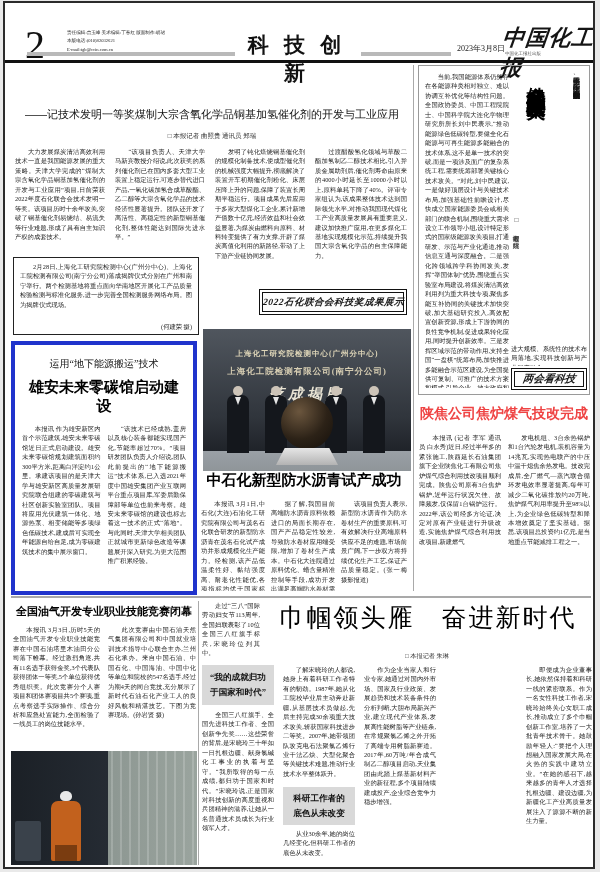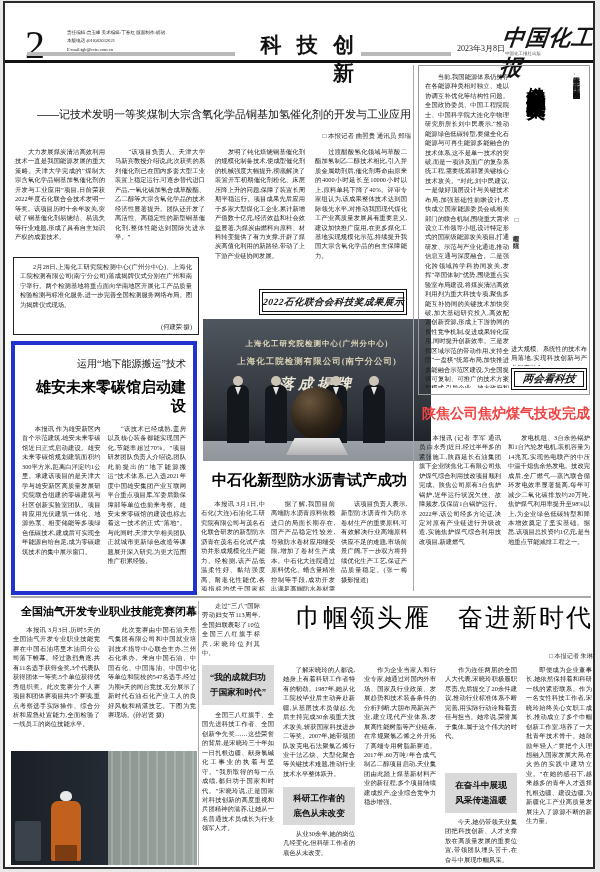--- a/index.html
+++ b/index.html
@@ -1,21 +1,21 @@
 <!DOCTYPE html>
 <html><head>
 <meta charset="utf-8">
 <style>
   * { margin:0; padding:0; box-sizing:border-box; }
   html,body { width:600px; height:872px; background:#e9e9e9; font-family:"Liberation Serif", serif; }
   .page { position:absolute; left:3px; top:1px; width:592px; height:868px; background:#fff; border:2px solid #2b2b2b; overflow:hidden; }
   .abs { position:absolute; }
   .tiny { font-size:6.3px; line-height:1.5; text-align:justify; color:#1c1c1c; overflow:hidden; }
   .hei { font-family:"Liberation Sans", sans-serif; }
-  .center { text-align:right; }
+  .center { text-align:center; }
   .v-text { writing-mode:vertical-rl; text-orientation:upright; }
   .gray-bar { background:#b9b9b9; }
   .rule { background:#111; }
   .sep { background:#a9a9a9; }
   .shaded-box { background:#d9d9d9; display:flex; align-items:center; justify-content:center; text-align:center; font-weight:bold; font-size:8.6px; line-height:1.7; padding:3px 7px; color:#111; }
   .dbl-box { border:1px solid #111; box-shadow: inset 0 0 0 2px #fff, inset 0 0 0 3px #111; display:flex; align-items:center; justify-content:center; background:#fdfdfd; }
   .credit { text-align:right; margin-top:2px; }
 
   
   .photo-main { background:linear-gradient(#50565e, #30353c 62%, #1f2329 86%, #9aa0a6 86%, #8f9599); overflow:hidden; }
@@ -73,21 +73,21 @@
     <div class="hei center" style="font-size:15px; font-weight:900; color:#000; margin:7px 0 8px;">雄安未来零碳馆启动建设</div>
     <div style="display:flex; gap:7px;">
       <div class="tiny" style="flex:1; height:166px;">　　本报讯 作为雄安新区内首个示范建筑,雄安未来零碳馆近日正式启动建设。雄安未来零碳馆规划建筑面积约300平方米,距离白洋淀约1公里。承建该项目的是天津大学与雄安新区高质量发展研究院联合组建的零碳建筑与社区创新实验室团队。项目将应用光伏建筑一体化、地源热泵、相变储能等多项绿色低碳技术,建成后可实现全年能源自给自足,成为零碳建筑技术的集中展示窗口。</div>
       <div class="tiny" style="flex:1; height:166px;">　　“该技术已经成熟,盖房以及核心装备都能实现国产化,节能率超过70%。”项目研发团队负责人介绍说,团队此前提出的“地下能源搬运”技术体系,已入选2021年度中国雄安集团产业互联网平台重点项目库,军委后勤保障部等单位也前来考察。雄安未来零碳馆的建设也标志着这一技术的正式“落地”。与此同时,天津大学相关团队正就城市更新绿色改造等课题展开深入研究,为更大范围推广积累经验。</div>
     </div>
   </div>
 
   <div class="abs dbl-box" style="left:254px; top:286px; width:148px; height:26px;">
     <span style="font-size:9.5px; font-weight:900; font-style:italic; letter-spacing:0.5px; transform:skewX(-6deg); color:#1a1a1a;">2022石化联合会科技奖成果展示</span>
   </div>
-  <div class="abs photo-main" style="left:198px; top:316px; width:228px; height:142px;padding-left:40px;">
+  <div class="abs photo-main" style="left:198px; top:326px; width:208px; height:142px;padding-left:40px;">
     <div class="ph-line1">上海化工研究院检测中心(广州分中心)</div>
     <div class="ph-line2">上海化工院检测有限公司(南宁分公司)</div>
     <div class="ph-line3">落成揭牌</div>
     <div class="fig" style="left:24px;"></div>
     <div class="fig" style="left:62px;"></div>
     <div class="fig" style="left:122px;"></div>
     <div class="fig" style="left:160px;"></div>
     <div class="sphere"></div>
     <div class="pedestal"></div>
   </div>
@@ -133,20 +133,15 @@
   <div class="abs" style="left:278px; top:662px; width:72px; height:200px;">
     <div class="tiny" style="height:118px;">　　了解宋晓玲的人都说,她身上有着科研工作者特有的韧劲。1987年,她从化工院校毕业后主动奔赴新疆,从基层技术员做起,先后主持完成30余项重大技术攻关,斩获国家科技进步二等奖。2007年,她带领团队攻克电石法聚氯乙烯行业干法乙炔、大型化聚合等关键技术难题,推动行业技术水平整体跃升。</div>
     <div class="shaded-box" style="height:38px; margin:4px 0;">科研工作者的底色从未改变</div>
     <div class="tiny" style="height:34px;">　　从业30余年,她的岗位几经变化,但科研工作者的底色从未改变。</div>
   </div>
   <div class="abs" style="left:197px; top:662px; width:72px; height:200px;">
     <div class="shaded-box" style="height:40px; margin-bottom:5px;">“我的成就归功于国家和时代”</div>
     <div class="tiny" style="height:154px;">　　全国三八红旗手、全国先进科技工作者、全国创新争先奖……这些荣誉的背后,是宋晓玲三十年如一日扎根边疆、献身氯碱化工事业的执着与坚守。“我所取得的每一点成绩,都归功于国家和时代。”宋晓玲说,正是国家对科技创新的高度重视和兵团精神的滋养,让她从一名普通技术员成长为行业领军人才。</div>
   </div>
   <div class="abs tiny" style="left:359px; top:662px; width:72px; height:200px;">　　作为企业当家人和行业专家,她通过对国内外市场、国家及行业政策、发展趋势和技术装备条件的分析判断,大胆布局新兴产业,建立现代产业体系,发展高性能树脂等产业链条,在常规聚氯乙烯之外开拓了高端专用树脂新赛道。2017年,60万吨/年合成气制乙二醇项目启动,天业集团由此踏上煤基新材料产业的新征程,多个项目陆续建成投产,企业综合竞争力稳步增强。</div>
-  <div class="abs" style="left:440px; top:662px; width:72px; height:200px;">
-    <div class="tiny" style="height:104px;">　　作为连任两届的全国人大代表,宋晓玲积极履职尽责,先后提交了20余件建议,推动行业标准体系不断完善,用实际行动诠释着责任与担当。她常说,荣誉属于集体,属于这个伟大的时代。</div>
-    <div class="shaded-box" style="height:40px; margin:4px 0;">在奋斗中展现风采传递温暖</div>
-    <div class="tiny" style="height:46px;">　　今天,她仍带领天业集团把科技创新、人才支撑放在高质量发展的重要位置,带领团队埋头苦干,在奋斗中展现巾帼风采。</div>
-  </div>
   <div class="abs tiny" style="left:521px; top:662px; width:66px; height:200px;">　　即便成为企业董事长,她依然保持着和科研一线的紧密联系。作为一名女性科技工作者,宋晓玲始终关心女职工成长,推动成立了多个巾帼创新工作室,培养了一大批青年技术骨干。她鼓励年轻人:“要把个人理想融入国家发展大局,在火热的实践中建功立业。”在她的感召下,越来越多的青年人才选择扎根边疆、建设边疆,为新疆化工产业高质量发展注入了源源不断的新生力量。</div>
 
 </div>
 
 </body></html>

